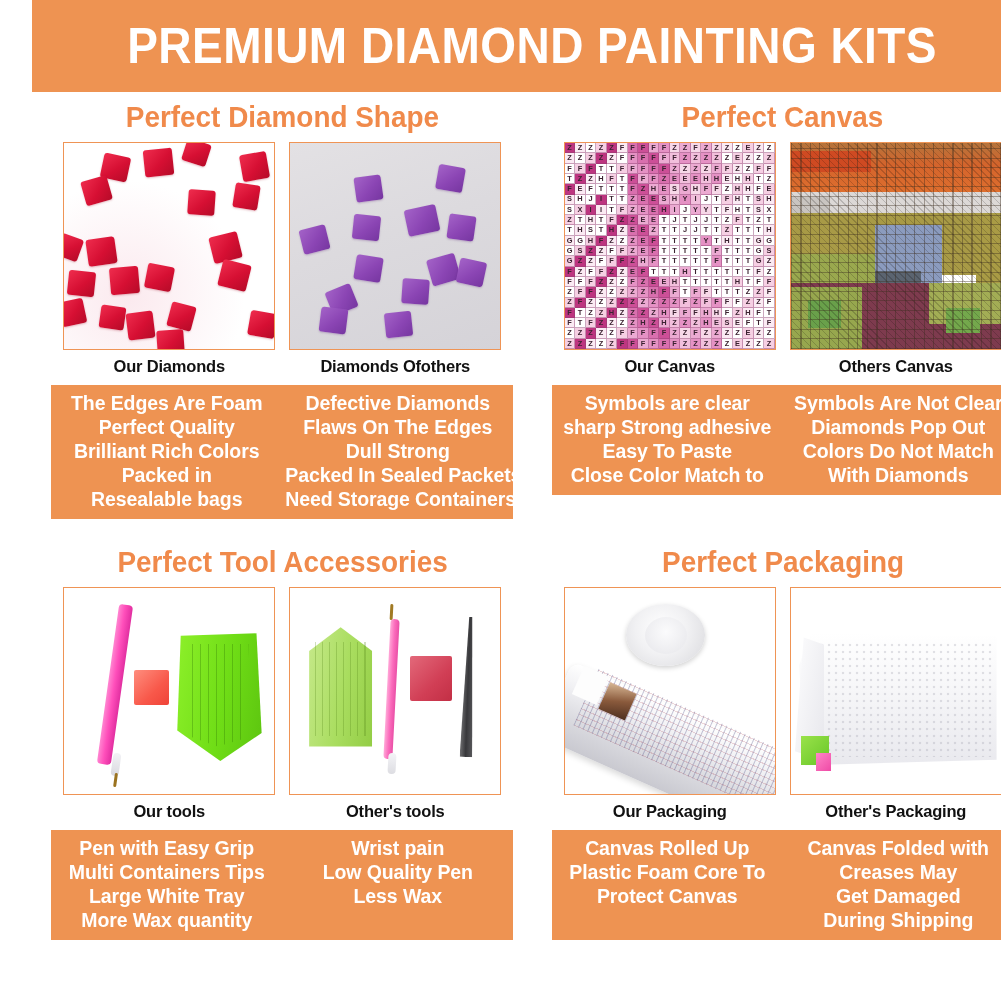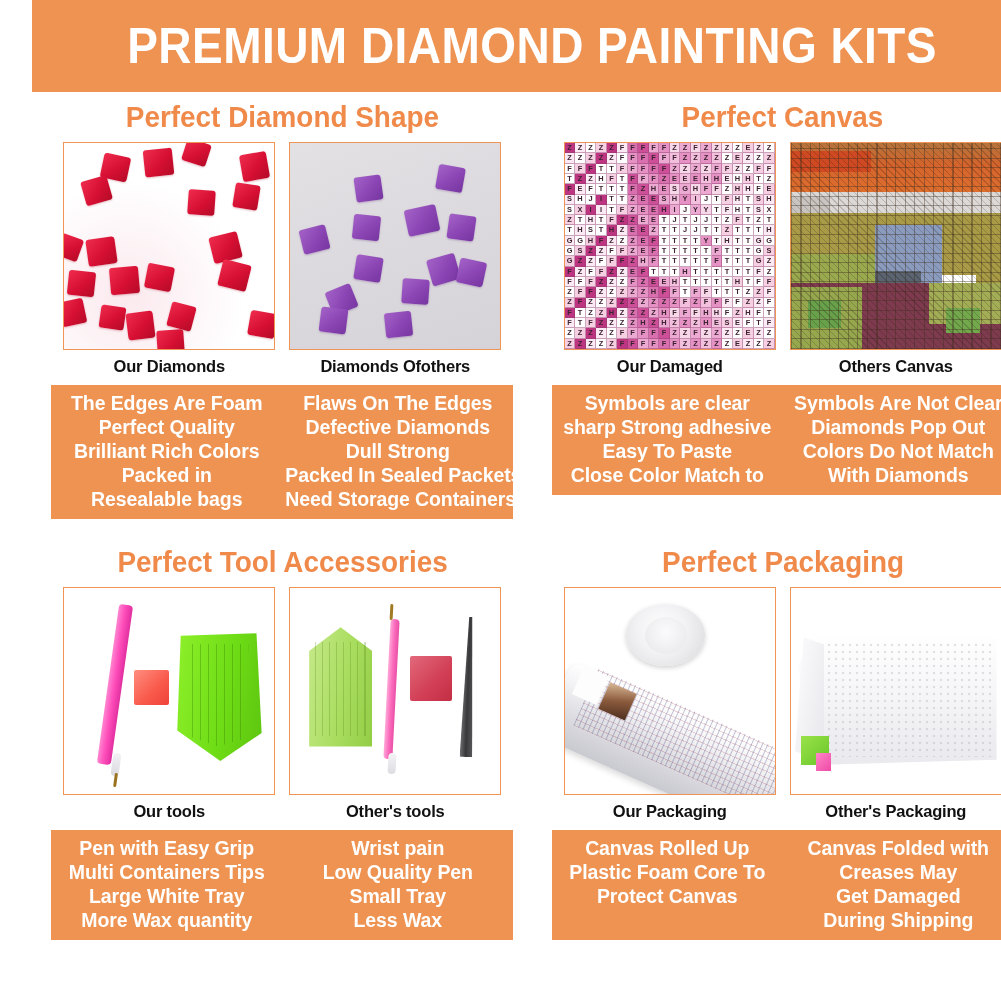--- a/index.html
+++ b/index.html
@@ -160,22 +160,22 @@
 
       <div class="infobox">
         <div class="infocol">
           <div>The Edges Are Foam</div>
           <div>Perfect Quality</div>
           <div>Brilliant Rich Colors</div>
           <div>Packed in</div>
           <div>Resealable bags</div>
         </div>
         <div class="infocol">
+          <div>Defective Diamonds</div>
           <div>Flaws On The Edges</div>
-          <div>Defective Diamonds</div>
           <div>Dull Strong</div>
           <div>Packed In Sealed Packets</div>
           <div>Need Storage Containers</div>
         </div>
       </div>
     </div>
 
     <div class="half">
       <div class="title-wrap">
         <div class="sec-title">Perfect Canvas</div>
@@ -602,21 +602,21 @@
             <div class="bcell" style="left:8%;top:76%;width:16%;height:14%;background:#69a04a;"></div>
             <div class="bcell" style="left:74%;top:80%;width:16%;height:12%;background:#74a84c;"></div>
             <div class="bcell" style="left:88%;top:34%;width:12%;height:34%;background:#a99b45;"></div>
             <div class="bsym"></div>
             <div class="bgrid"></div>
           </div>
         </div>
       </div>
 
       <div class="caps">
-        <div class="cap">Our Damaged</div>
+        <div class="cap">Our Canvas</div>
         <div class="cap">Others Canvas</div>
       </div>
 
       <div class="infobox">
         <div class="infocol">
           <div>Symbols are clear</div>
           <div>sharp Strong adhesive</div>
           <div>Easy To Paste</div>
           <div>Close Color Match to</div>
         </div>
@@ -684,21 +684,20 @@
       <div class="infobox">
         <div class="infocol">
           <div>Pen with Easy Grip</div>
           <div>Multi Containers Tips</div>
           <div>Large White Tray</div>
           <div>More Wax quantity</div>
         </div>
         <div class="infocol">
           <div>Wrist pain</div>
           <div>Low Quality Pen</div>
-          <div>Small Tray</div>
           <div>Less Wax</div>
         </div>
       </div>
     </div>
 
     <div class="half">
       <div class="title-wrap">
         <div class="sec-title">Perfect Packaging</div>
       </div>
 

